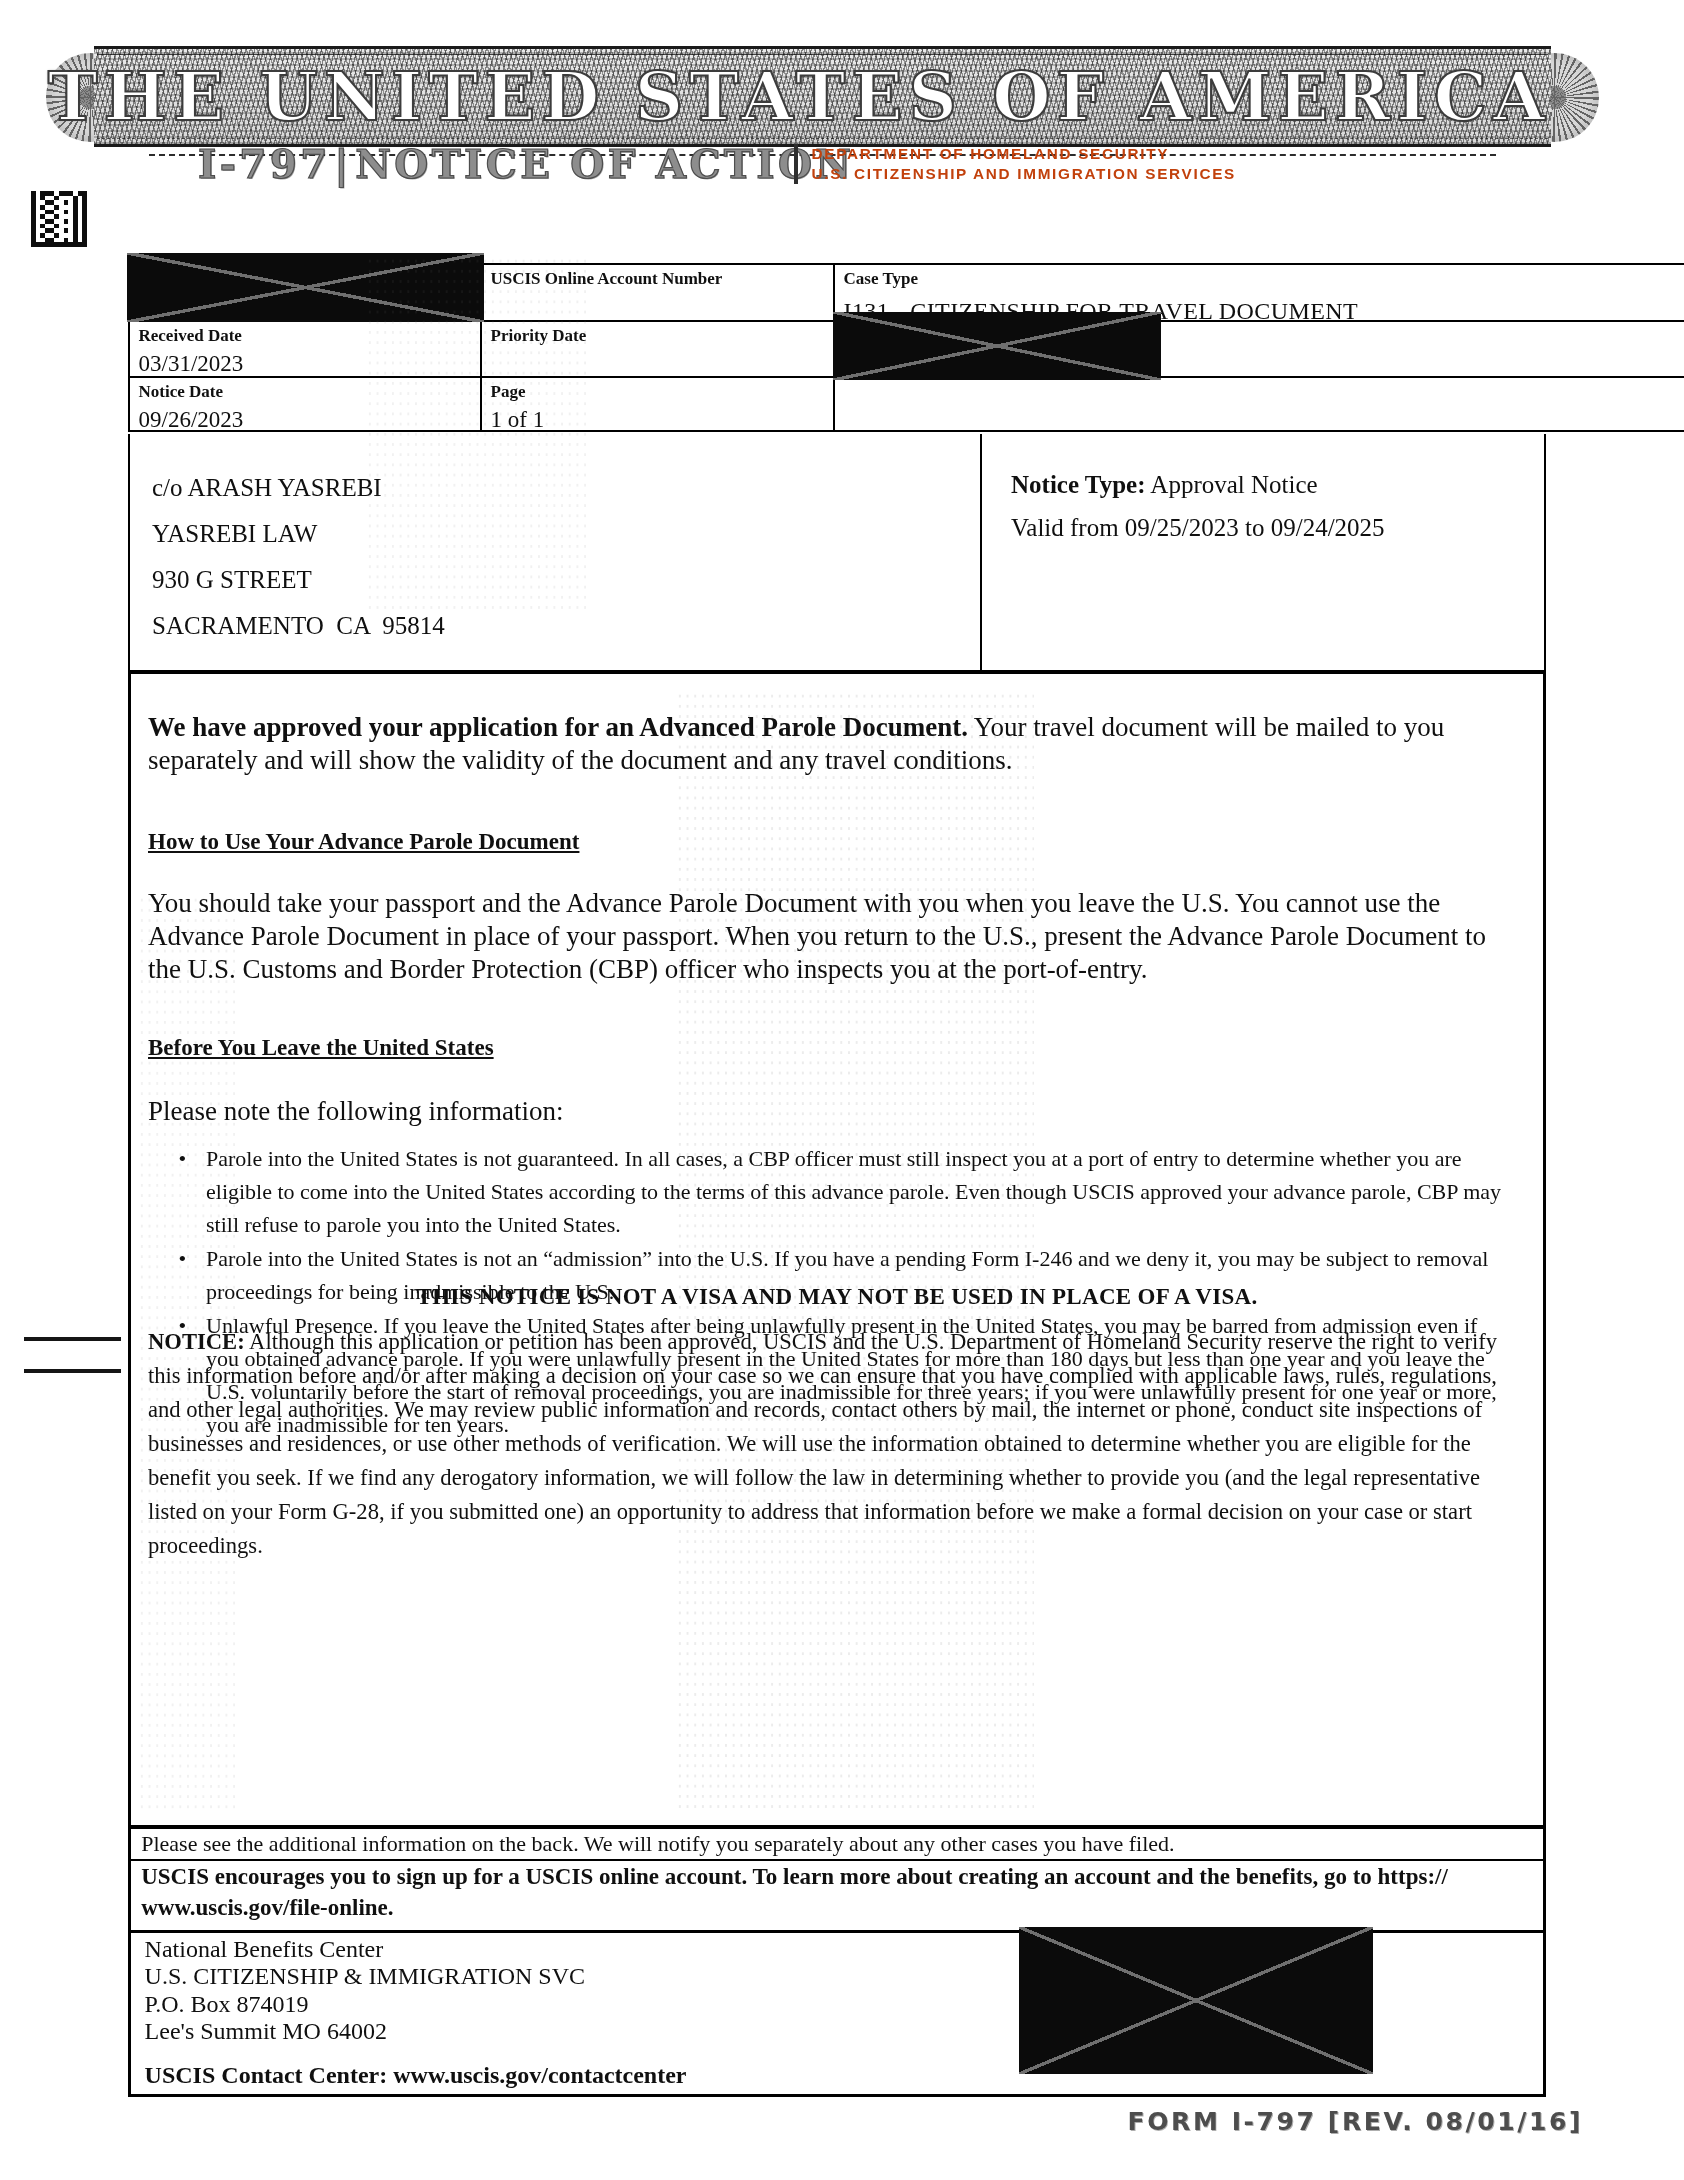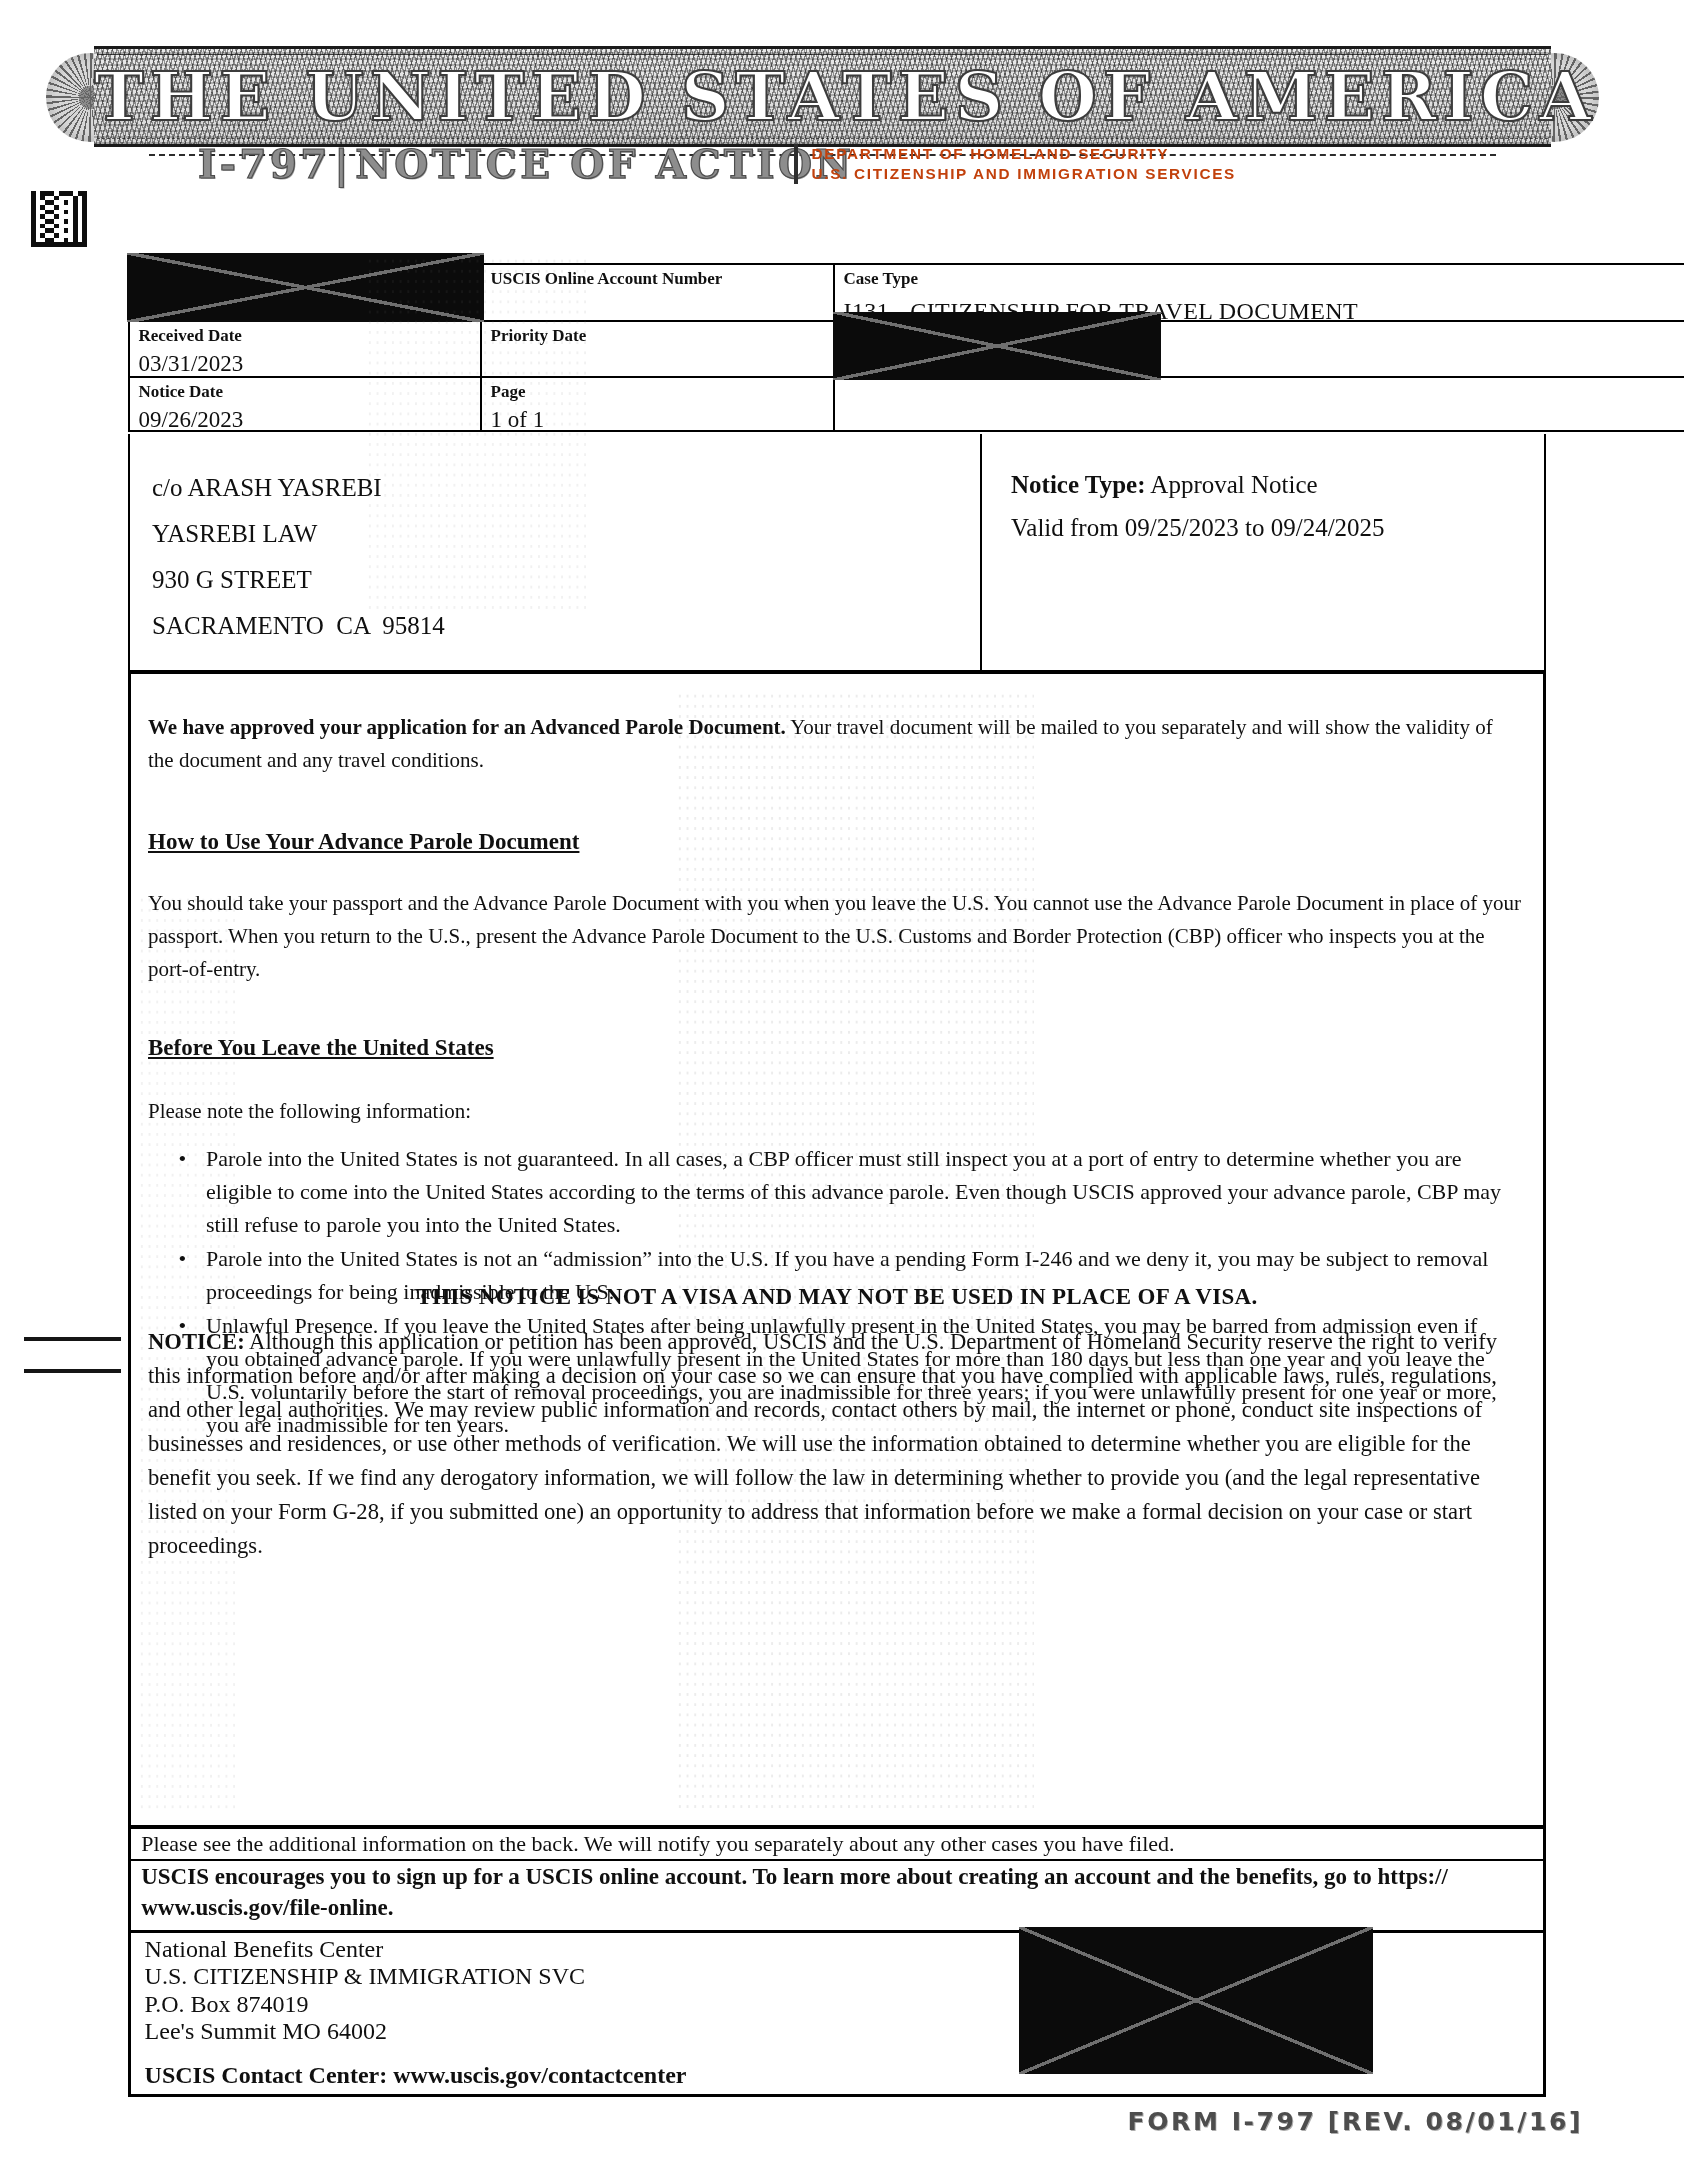--- a/index.html
+++ b/index.html
@@ -8,21 +8,21 @@
 
   
   .banner{position:absolute;left:51px;top:43px;width:1543px;height:111px;}
   .banner-band{position:absolute;left:43px;right:43px;top:3.4px;bottom:6.8px;
     border-top:3.4px solid #1a1a1a;border-bottom:3.4px solid #1a1a1a;
     background:
       repeating-linear-gradient(105deg,rgba(25,25,25,.50) 0 1.3px,rgba(255,255,255,0) 1.3px 4.3px),
       repeating-linear-gradient(72deg,rgba(25,25,25,.42) 0 1.3px,rgba(255,255,255,0) 1.3px 5.1px),
       repeating-linear-gradient(0deg,rgba(50,50,50,.30) 0 1.7px,rgba(255,255,255,0) 1.7px 6px),
       linear-gradient(#e9e9e9,#d8d8d8);
-    display:flex;align-items:center;justify-content:flex-start;}
+    display:flex;align-items:center;justify-content:flex-end;}
   .banner-band::before{content:"";position:absolute;inset:5.1px 3.4px;
     border-top:1.7px solid rgba(10,10,10,.75);border-bottom:1.7px dashed rgba(10,10,10,.6);}
   .banner-title{white-space:nowrap;font-family:"DejaVu Serif",serif;font-weight:bold;
     font-size:67px;letter-spacing:6px;color:#ffffff;
     -webkit-text-stroke:2.1px #3c3c3c;text-shadow:0 0 2.6px rgba(0,0,0,.55);}
   .rosette{position:absolute;top:10.2px;width:89px;height:89px;border-radius:50%;
     background:
       repeating-conic-gradient(#4a4a4a 0 3deg,rgba(255,255,255,0) 3deg 9deg),
       radial-gradient(circle,#777 0 18%,#cfcfcf 19% 55%,#8a8a8a 100%);
     opacity:.85;}
@@ -67,21 +67,21 @@
   .addr-left{width:852px;border-right:2.6px solid #000;box-sizing:border-box;
     padding:31px 0 0 22px;}
   .addr-line{font-size:25px;line-height:46px;white-space:pre;}
   .addr-right{flex:1;padding:29px 0 0 29px;}
   .nt-line{font-size:25px;line-height:43px;}
   .nt-label{font-weight:bold;}
 
   
   .main-box{position:absolute;left:128px;top:671px;width:1418px;height:1426px;
     border:3.4px solid #000;box-sizing:border-box;background:#fff;}
-  .bodytext{position:absolute;left:17px;width:1375px;font-size:21px;line-height:33px;}
+  .bodytext{position:absolute;left:17px;width:1375px;font-size:27px;line-height:33px;}
   .lead-bold{font-weight:bold;}
   .sec-head{position:absolute;left:17px;font-size:23px;font-weight:bold;text-decoration:underline;}
   .bullets{position:absolute;left:44px;width:1334px;margin:0;padding:0;list-style:none;}
   .bullets li{position:relative;padding-left:31px;font-size:22px;line-height:33px;margin-bottom:0.9px;}
   .bullets li::before{content:"\2022";position:absolute;left:3.4px;top:0;font-size:22px;}
   .visa-line{position:absolute;left:0;width:100%;text-align:center;
     font-weight:bold;font-size:23px;letter-spacing:0.3px;}
   .notice-para{position:absolute;left:17px;width:1378px;font-size:22.6px;line-height:34px;}
 
   

